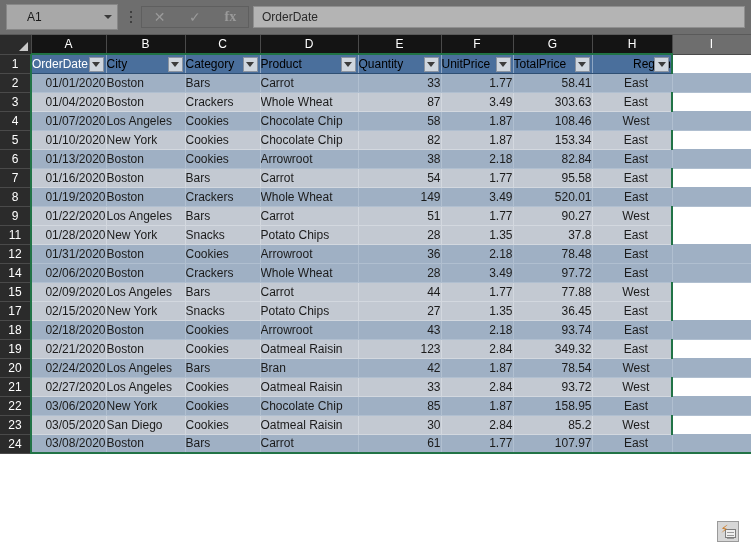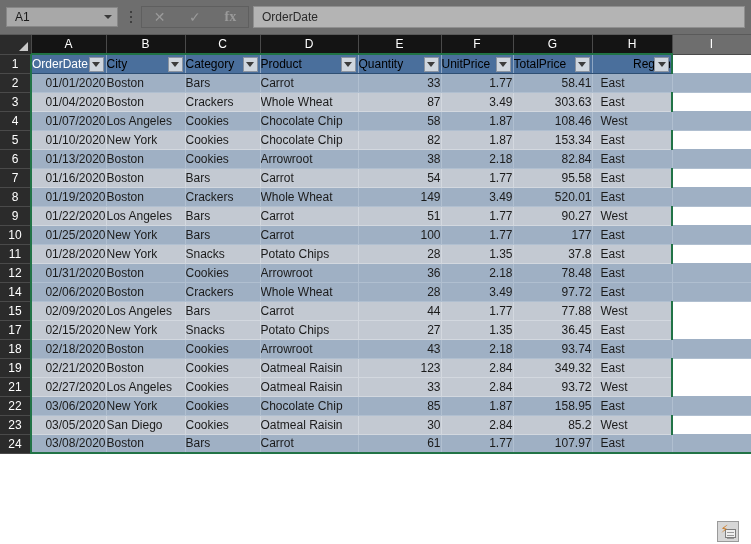--- a/index.html
+++ b/index.html
@@ -22,27 +22,27 @@
   .formula-bar {
     height: 35px;
     background: #6e6e6e;
     display: flex;
     align-items: center;
     flex: 0 0 35px;
     border-bottom: 1px solid #5a5a5a;
   }
   .name-box {
     width: 112px;
-    height: 20px;
+    height: 26px;
     margin-left: 6px;
     background: #a8a8a8;
     border: 1px solid #878787;
     display: flex;
     align-items: center;
-    padding: 0 2px 0 8px;
+    padding: 0 2px 0 20px;
     font-size: 12px;
     color: #1a1a1a;
     position: relative;
   }
   .name-box-text { flex: 1; }
   .name-box-arrow {
     width: 14px; height: 20px;
     display: flex; align-items: center; justify-content: center;
   }
   .tri-down {
@@ -190,21 +190,21 @@
     color: #1b1b1b;
     border-right: 1px solid #d3d8df;
     border-bottom: 1px solid #d3d8df;
     padding: 0 4px;
     height: 19px;
     font-size: 12px;
   }
   tr.band td.cell { background: #9fb0c4; }
   tr.band td.cell { border-right: 1px solid #b0bfd0; border-bottom: 1px solid #b0bfd0; }
   td.cell.num { text-align: right; }
-  td.cell.ctr { text-align: left; padding-left: 8px; }
+  td.cell.ctr { text-align: center; padding-left: 8px; }
   td.cell.blank { background: #ffffff; border-right: none; border-bottom: none; }
 
   
   td.sel-left  { border-left: 2px solid #217346; }
   td.tbl-right { border-right: 2px solid #217346; }
   tr.lastrow td.cell { border-bottom: 2px solid #217346; }
   td.thead.sel-top { border-top: 2px solid #217346; }
 
   
   .quick-analysis {
@@ -408,32 +408,20 @@
             <td class="cell num sel-left">01/22/2020</td>
             <td class="cell">Los Angeles</td>
             <td class="cell">Bars</td>
             <td class="cell">Carrot</td>
             <td class="cell num">51</td>
             <td class="cell num">1.77</td>
             <td class="cell num">90.27</td>
             <td class="cell ctr tbl-right">West</td>
             <td class="cell blank"></td>
           </tr>
-          <tr class="band">
-            <td class="rowhdr">10</td>
-            <td class="cell num sel-left">01/25/2020</td>
-            <td class="cell">New York</td>
-            <td class="cell">Bars</td>
-            <td class="cell">Carrot</td>
-            <td class="cell num">100</td>
-            <td class="cell num">1.77</td>
-            <td class="cell num">177</td>
-            <td class="cell ctr tbl-right">East</td>
-            <td class="cell blank"></td>
-          </tr>
           <tr class="">
             <td class="rowhdr">11</td>
             <td class="cell num sel-left">01/28/2020</td>
             <td class="cell">New York</td>
             <td class="cell">Snacks</td>
             <td class="cell">Potato Chips</td>
             <td class="cell num">28</td>
             <td class="cell num">1.35</td>
             <td class="cell num">37.8</td>
             <td class="cell ctr tbl-right">East</td>
@@ -502,20 +490,32 @@
           <tr class="">
             <td class="rowhdr">19</td>
             <td class="cell num sel-left">02/21/2020</td>
             <td class="cell">Boston</td>
             <td class="cell">Cookies</td>
             <td class="cell">Oatmeal Raisin</td>
             <td class="cell num">123</td>
             <td class="cell num">2.84</td>
             <td class="cell num">349.32</td>
             <td class="cell ctr tbl-right">East</td>
+            <td class="cell blank"></td>
+          </tr>
+          <tr class="band">
+            <td class="rowhdr">20</td>
+            <td class="cell num sel-left">02/24/2020</td>
+            <td class="cell">Los Angeles</td>
+            <td class="cell">Bars</td>
+            <td class="cell">Bran</td>
+            <td class="cell num">42</td>
+            <td class="cell num">1.87</td>
+            <td class="cell num">78.54</td>
+            <td class="cell ctr tbl-right">West</td>
             <td class="cell blank"></td>
           </tr>
           <tr class="">
             <td class="rowhdr">21</td>
             <td class="cell num sel-left">02/27/2020</td>
             <td class="cell">Los Angeles</td>
             <td class="cell">Cookies</td>
             <td class="cell">Oatmeal Raisin</td>
             <td class="cell num">33</td>
             <td class="cell num">2.84</td>

